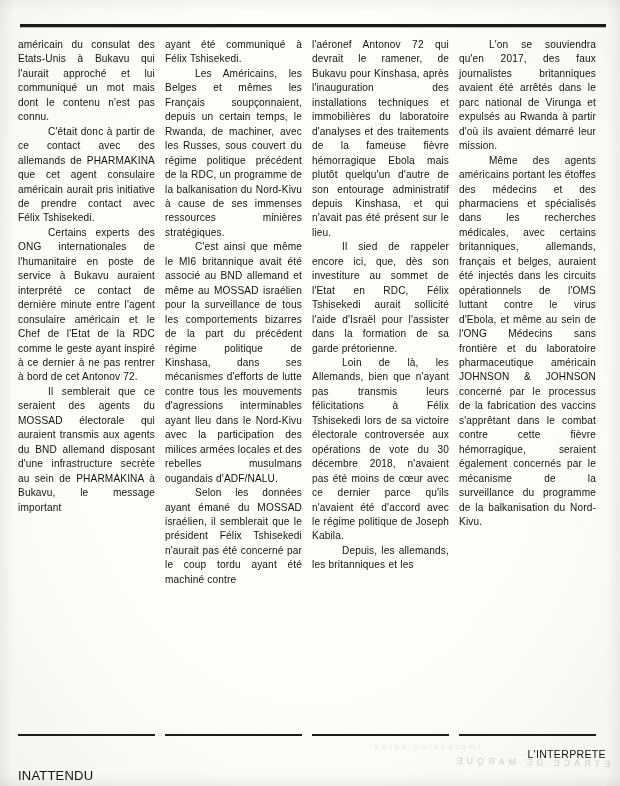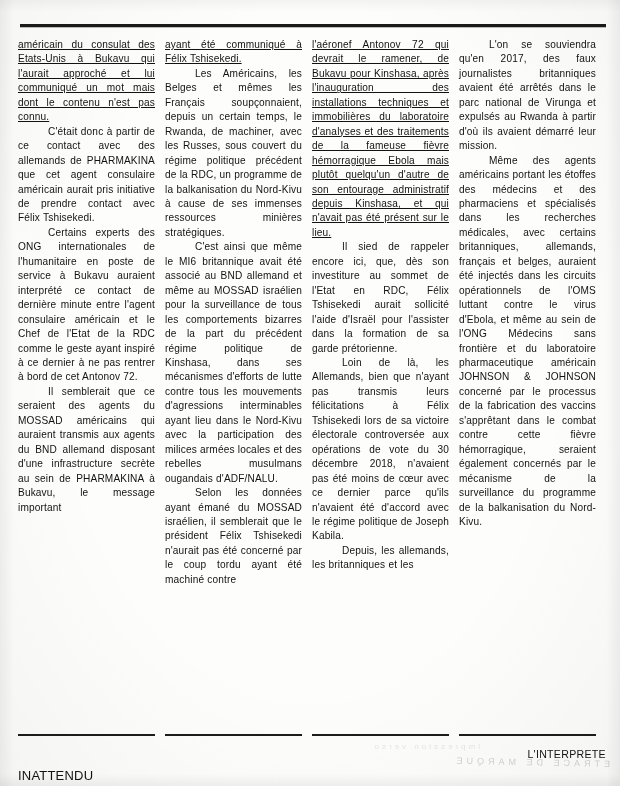--- a/index.html
+++ b/index.html
@@ -78,21 +78,20 @@
     letter-spacing: .15px;
     word-spacing: .2px;
     -webkit-font-smoothing: none;
   }
   .col-body p {
     margin: 0;
     text-indent: 30px;
   }
   .col-body p.no-indent {
     text-indent: 0;
-    text-decoration: underline;
   }
 
   
   .col-rule {
     position: absolute;
     left: 0;
     bottom: 24px;
     width: 100%;
     height: 2px;
     background: #1c1c1c;
@@ -176,21 +175,21 @@
 
   <div id="top-rule"></div>
 
   <div id="columns">
 
     <div class="column">
       <div class="col-body">
         <p class="no-indent">américain du consulat des Etats-Unis à Bukavu qui l'aurait approché et lui communiqué un mot mais dont le contenu n'est pas connu.</p>
         <p>C'était donc à partir de ce contact avec des allemands de PHARMAKINA que cet agent consulaire américain aurait pris initiative de prendre contact avec Félix Tshisekedi.</p>
         <p>Certains experts des ONG internationales de l'humanitaire en poste de service à Bukavu auraient interprété ce contact de dernière minute entre l'agent consulaire américain et le Chef de l'Etat de la RDC comme le geste ayant inspiré à ce dernier à ne pas rentrer à bord de cet Antonov 72.</p>
-        <p>Il semblerait que ce seraient des agents du MOSSAD américains qui auraient transmis aux agents du BND allemand disposant d'une infrastructure secrète au sein de PHARMAKINA à Bukavu, le message important</p>
+        <p>Il semblerait que ce seraient des agents du MOSSAD électorale qui auraient transmis aux agents du BND allemand disposant d'une infrastructure secrète au sein de PHARMAKINA à Bukavu, le message important</p>
       </div>
       <div class="col-rule"></div>
     </div>
 
     <div class="column">
       <div class="col-body">
         <p class="no-indent">ayant été communiqué à Félix Tshisekedi.</p>
         <p>Les Américains, les Belges et mêmes les Français soupçonnaient, depuis un certain temps, le Rwanda, de machiner, avec les Russes, sous couvert du régime politique précédent de la RDC, un programme de la balkanisation du Nord-Kivu à cause de ses immenses ressources minières stratégiques.</p>
         <p>C'est ainsi que même le MI6 britannique avait été associé au BND allemand et même au MOSSAD israélien pour la surveillance de tous les comportements bizarres de la part du précédent régime politique de Kinshasa, dans ses mécanismes d'efforts de lutte contre tous les mouvements d'agressions interminables ayant lieu dans le Nord-Kivu avec la participation des milices armées locales et des rebelles musulmans ougandais d'ADF/NALU.</p>
         <p>Selon les données ayant émané du MOSSAD israélien, il semblerait que le président Félix Tshisekedi n'aurait pas été concerné par le coup tordu ayant été machiné contre</p>

